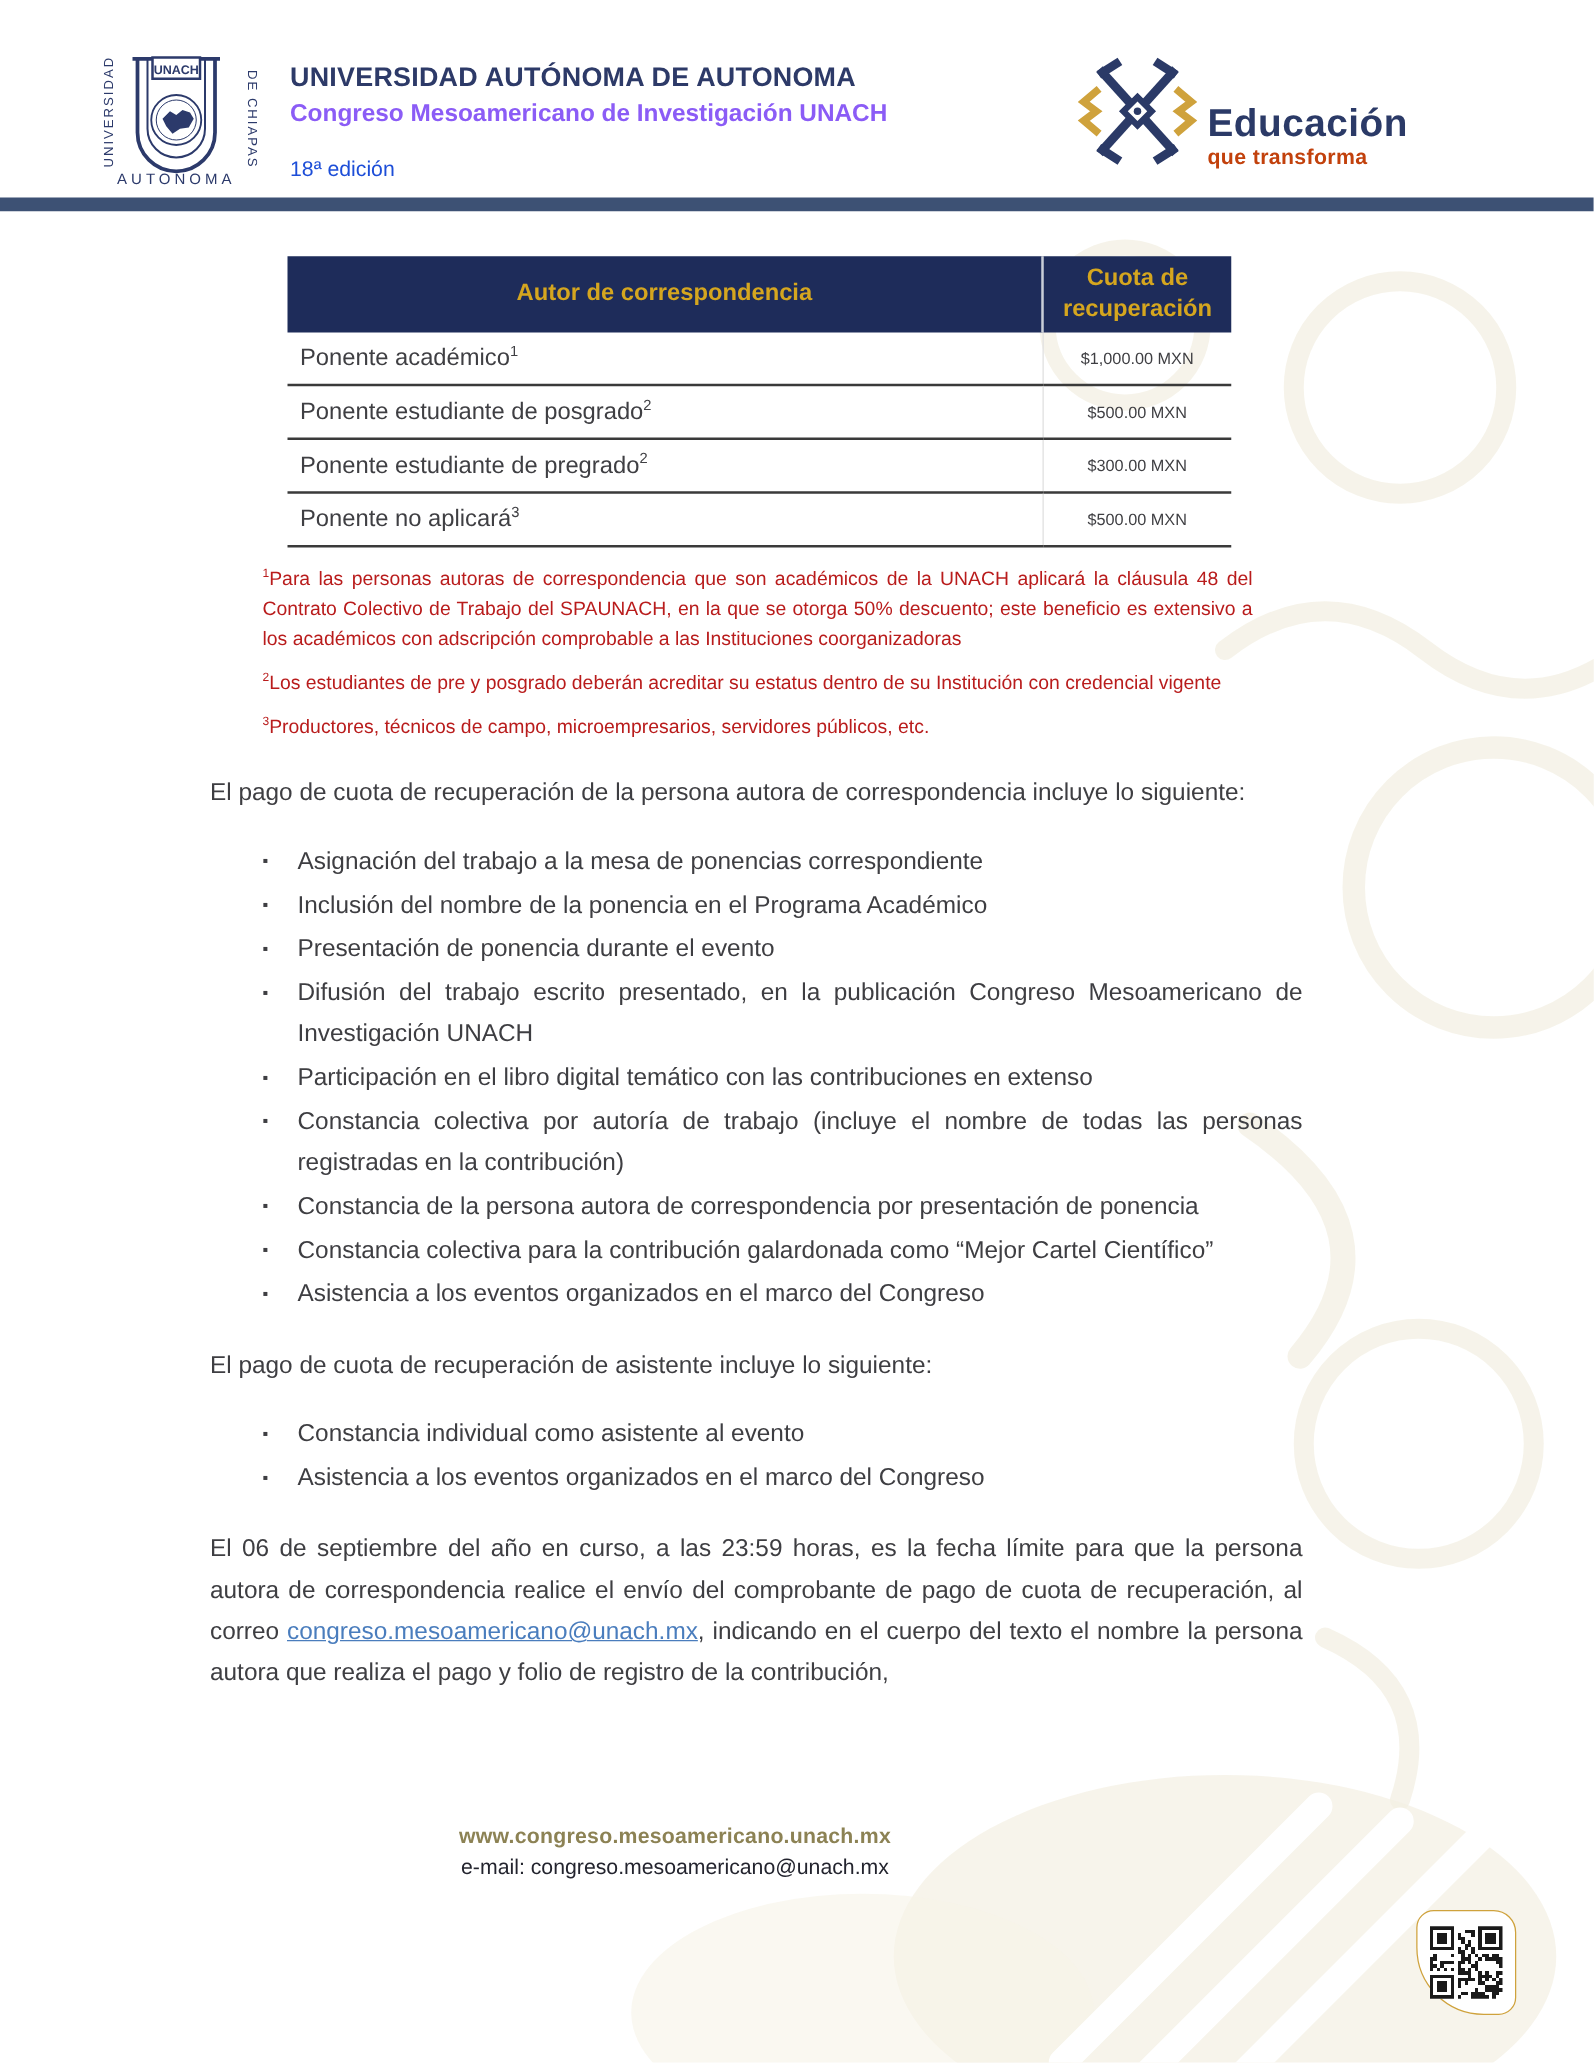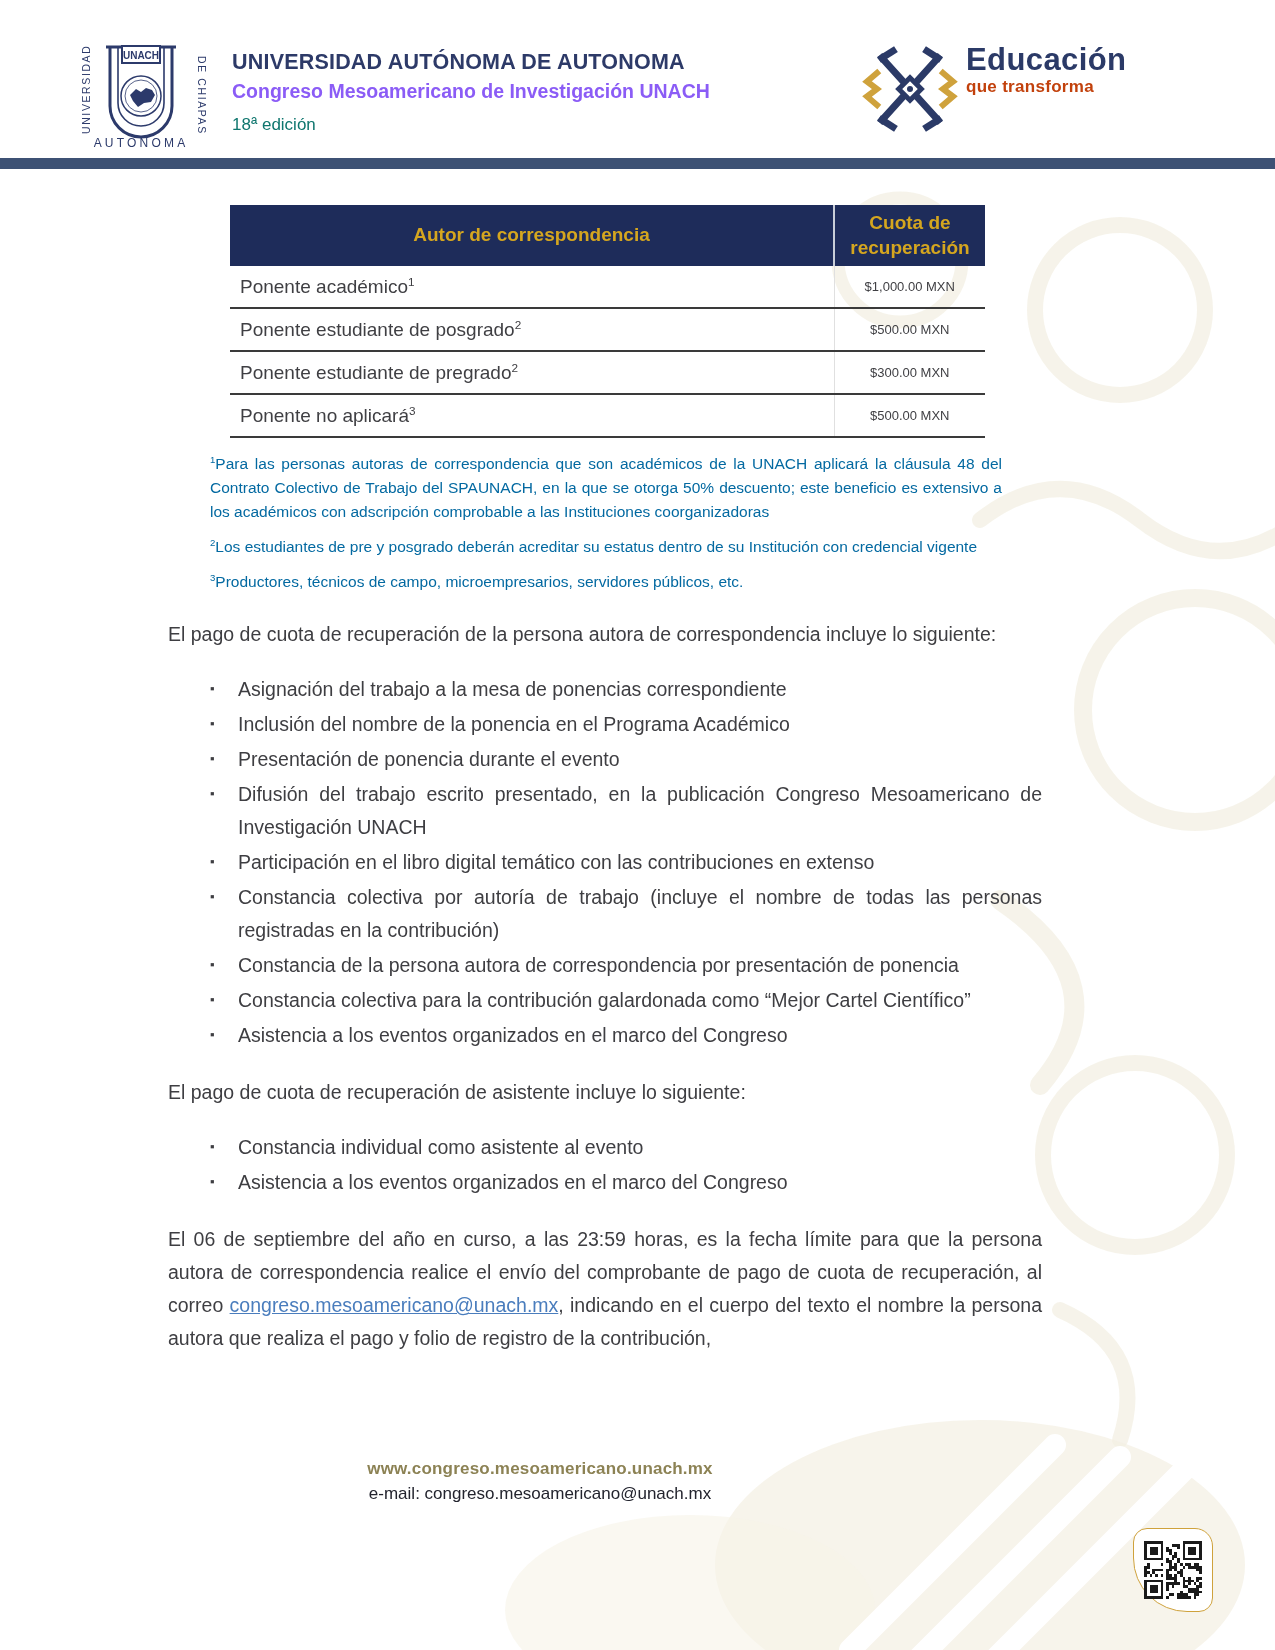--- a/index.html
+++ b/index.html
@@ -14,40 +14,40 @@
   .page{position:relative;width:1275px;height:1650px;overflow:hidden;}
   
   .watermark{position:absolute;inset:0;z-index:0;pointer-events:none;}
   .content{position:relative;z-index:1;}
   
   .header{position:relative;height:158px;box-sizing:border-box;padding:34px 0 0 76px;display:flex;}
   .seal{width:130px;height:120px;flex:0 0 auto;}
   .titles{margin-left:26px;padding-top:16px;}
   .uni-title{font-size:21.5px;font-weight:bold;color:#2d3a68;letter-spacing:.2px;}
   .congress-title{font-size:19.5px;font-weight:bold;color:#8b5cf6;margin-top:5px;}
-  .edition{font-size:17px;color:#0f766e;margin-top:12px;}
-  .brand{position:absolute;left:862px;top:44px;display:flex;align-items:flex-start;}
+  .edition{font-size:17px;color:#1d4ed8;margin-top:23px;}
+  .brand{position:absolute;left:862px;top:44px;display:flex;align-items:flex-end;}
   .brand-glyph{width:96px;height:90px;}
   .brand-text{margin-left:8px;line-height:1;}
   .brand-line1{font-size:31px;font-weight:bold;color:#2b3a67;letter-spacing:.4px;}
   .brand-line2{font-size:17px;font-weight:bold;color:#c2410c;margin-top:3px;letter-spacing:.3px;}
   .navy-bar{width:1275px;height:11px;background:#3d5174;}
   
   .fee-table{margin:36px 0 0 230px;width:755px;border-collapse:collapse;table-layout:fixed;}
   .fee-table th{background:#1e2c5a;color:#d5a61f;font-size:19px;font-weight:bold;
     text-align:center;vertical-align:middle;padding:6px 4px;height:45px;line-height:1.3;}
   .fee-table th.col-val{border-left:2px solid #c9ced8;width:142px;}
   .fee-table td{font-size:19px;color:#3f3f43;height:39px;vertical-align:middle;background:transparent;}
   .fee-table td.lbl{padding-left:10px;text-align:left;}
   .fee-table td.val{text-align:center;border-left:1.5px solid #e0e0e0;font-size:13px;}
   .fee-table tr.brow td{border-bottom:2px solid #3a3a3a;}
   .fee-table tr.lastrow td{border-bottom:none;}
   sup{font-size:62%;line-height:0;}
   
-  .footnotes{margin:14px 0 0 210px;width:792px;font-size:15.5px;line-height:24px;color:#0369a1;}
+  .footnotes{margin:14px 0 0 210px;width:792px;font-size:15.5px;line-height:24px;color:#b91c1c;}
   .fn{margin-bottom:11px;}
   .fn.justify{text-align:justify;}
   
   .bodytext{margin-left:168px;width:874px;font-size:19.5px;line-height:33px;color:#3e3e42;}
   .para{text-align:justify;margin:24px 0 0 0;}
   .blist{list-style:none;margin:22px 0 0 0;padding:0;}
   .blist li{position:relative;padding-left:70px;text-align:justify;margin-bottom:2px;}
   .blist .bullet{position:absolute;left:42px;top:-1px;font-size:13px;color:#3e3e42;}
   .em{}
   .link{color:#4a7dbd;text-decoration:underline;cursor:pointer;}

